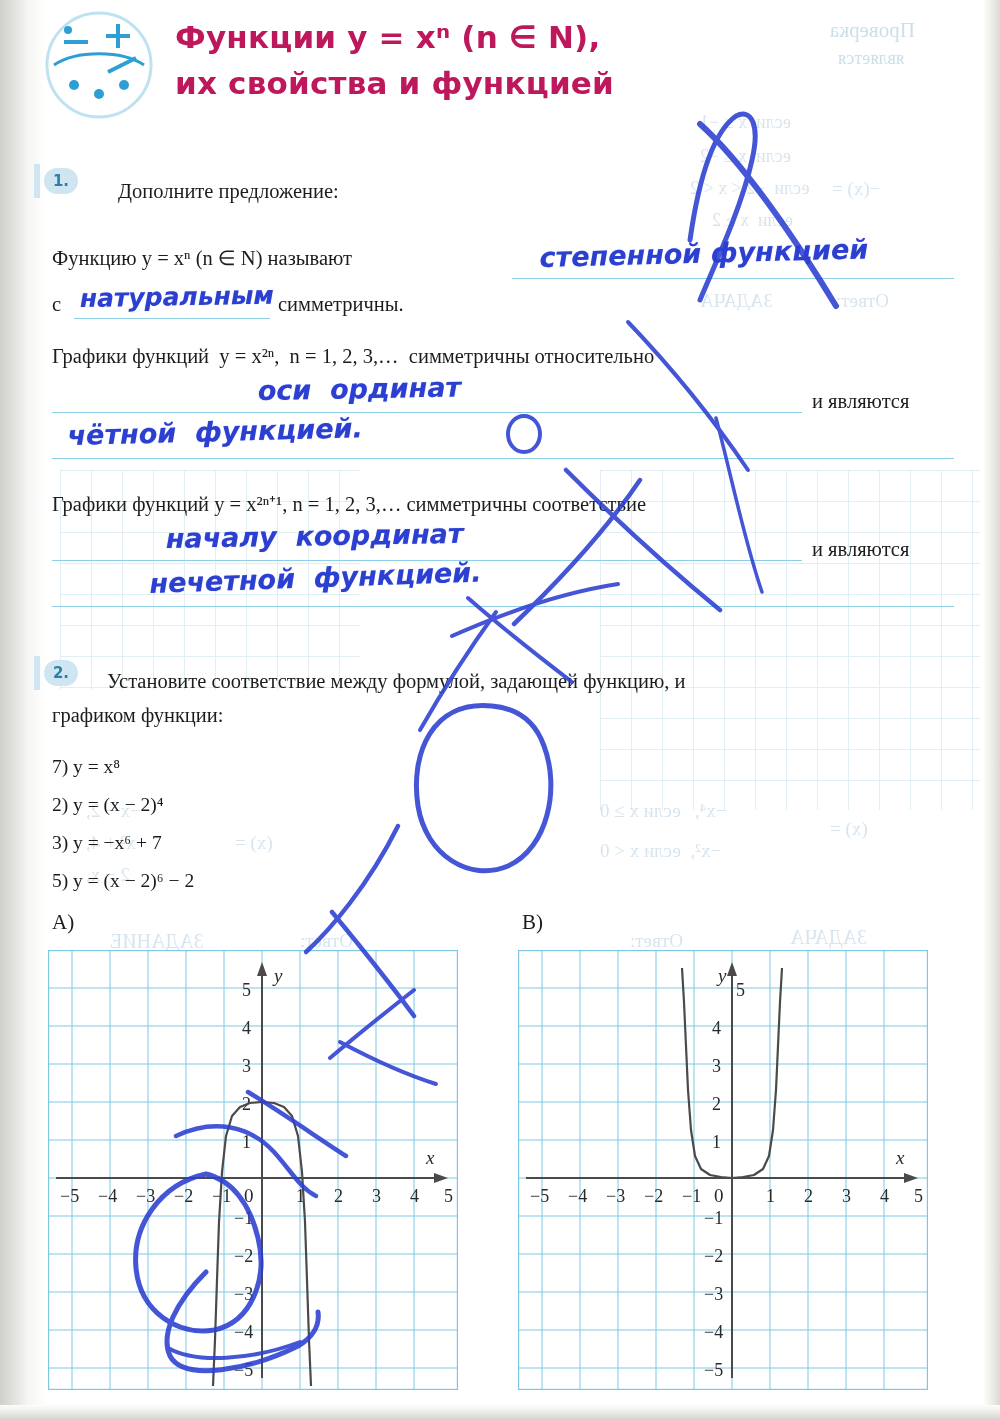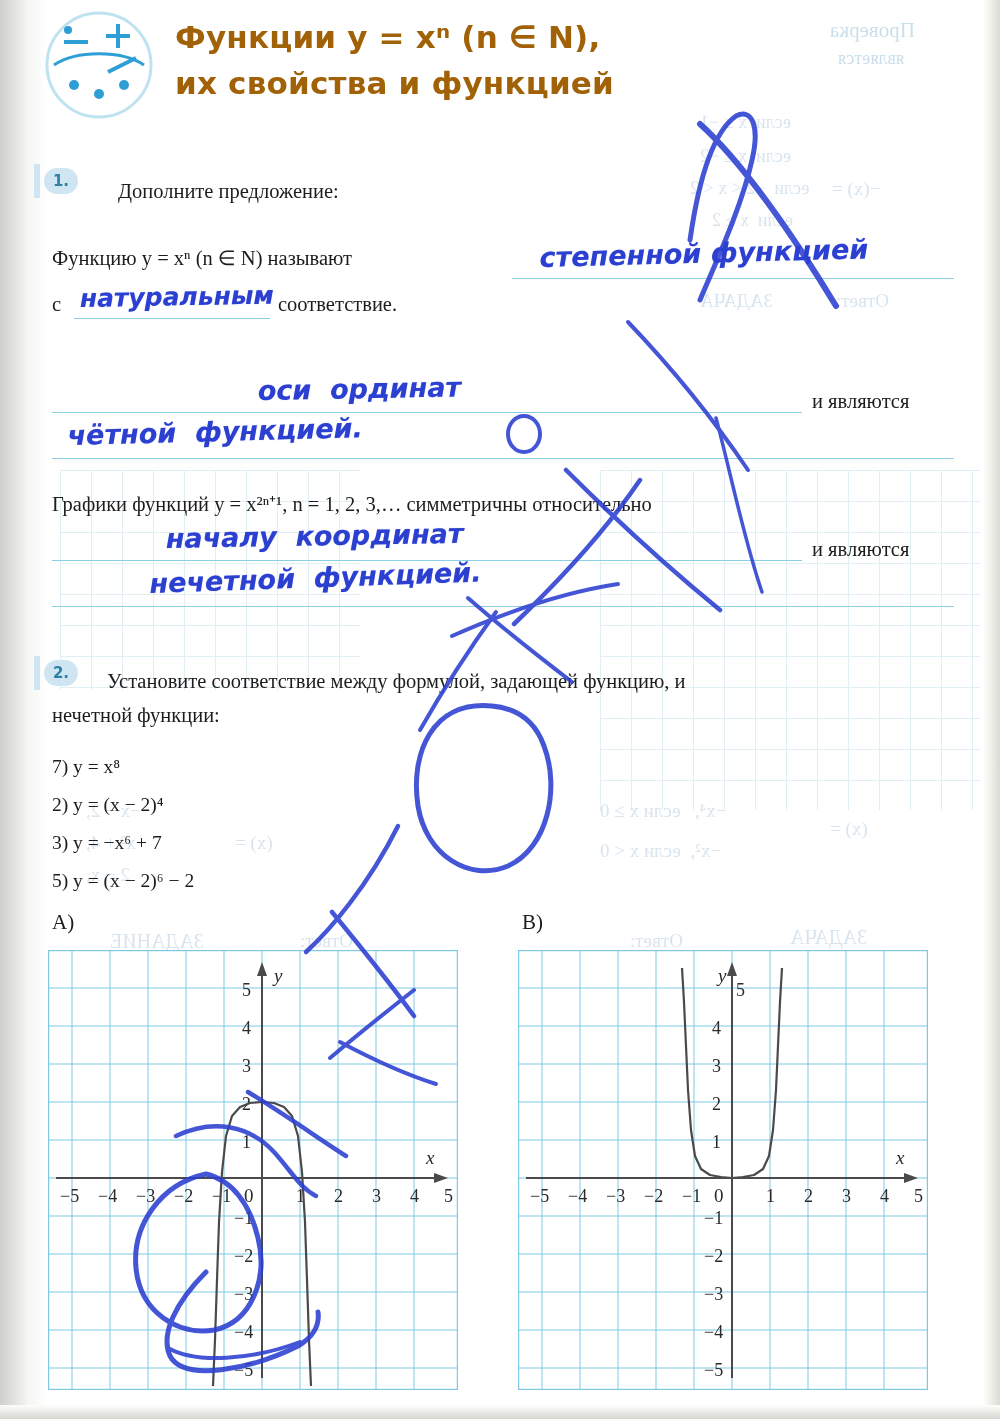--- a/index.html
+++ b/index.html
@@ -69,21 +69,21 @@
     left: 44px;
     top: 10px;
     width: 110px;
     height: 110px;
   }
   .title {
     position: absolute;
     left: 175px;
     top: 14px;
     width: 640px;
-    color: #a16207;
+    color: #be185d;
     font-family: "DejaVu Sans", sans-serif;
     font-weight: bold;
     font-size: 31px;
     line-height: 46px;
     letter-spacing: .2px;
   }
 
   
   .tasknum {
     position: absolute;
@@ -206,38 +206,39 @@
   <div class="tasknum" style="left:44px; top:168px;">1.</div>
   <div class="txt" style="left:52px; top:243px;">Функцию y = xⁿ (n ∈ N) называют</div>
 
   <div class="txt" style="left:118px; top:176px;">Дополните предложение:</div>
   <div class="rule" style="left:512px; top:278px; width:442px;"></div>
   <div class="hand" style="left:540px; top:242px; transform:rotate(-1.5deg);">степенной функцией</div>
 
   <div class="txt" style="left:52px; top:289px;">с</div>
   <div class="rule" style="left:74px; top:318px; width:196px;"></div>
   <div class="hand" style="left:80px; top:284px; font-size:25px; transform:rotate(-1deg);">натуральным</div>
-  <div class="txt" style="left:278px; top:289px;">соответствие.</div>
-
+  <div class="txt" style="left:278px; top:289px;">симметричны.</div>
+
+  <div class="txt" style="left:52px; top:341px;">Графики функций  y = x²ⁿ,  n = 1, 2, 3,…  симметричны относительно</div>
   <div class="rule" style="left:52px; top:412px; width:750px;"></div>
   <div class="hand" style="left:258px; top:375px; transform:rotate(-1deg);">оси  ординат</div>
   <div class="txt" style="left:812px; top:386px;">и являются</div>
   <div class="rule" style="left:52px; top:458px; width:902px;"></div>
   <div class="hand" style="left:68px; top:420px; transform:rotate(-1.5deg);">чётной  функцией.</div>
 
-  <div class="txt" style="left:52px; top:489px;">Графики функций y = x²ⁿ⁺¹, n = 1, 2, 3,… симметричны относительно</div>
+  <div class="txt" style="left:52px; top:489px;">Графики функций y = x²ⁿ⁺¹, n = 1, 2, 3,… симметричны соответствие</div>
   <div class="rule" style="left:52px; top:560px; width:750px;"></div>
   <div class="hand" style="left:166px; top:523px; transform:rotate(-1deg);">началу  координат</div>
   <div class="txt" style="left:812px; top:534px;">и являются</div>
   <div class="rule" style="left:52px; top:606px; width:902px;"></div>
   <div class="hand" style="left:150px; top:568px; transform:rotate(-2deg);">нечетной  функцией.</div>
 
   <div class="tasknum" style="left:44px; top:660px;">2.</div>
   <div class="txt" style="left:107px; top:666px;">Установите соответствие между формулой, задающей функцию, и</div>
-  <div class="txt" style="left:52px; top:700px;">нечетной функции:</div>
+  <div class="txt" style="left:52px; top:700px;">графиком функции:</div>
 
   <div class="txt small" style="left:52px; top:752px;">7) y = x⁸</div>
   <div class="txt small" style="left:52px; top:790px;">2) y = (x − 2)⁴</div>
   <div class="txt small" style="left:52px; top:828px;">3) y = −x⁶ + 7</div>
   <div class="txt small" style="left:52px; top:866px;">5) y = (x − 2)⁶ − 2</div>
 
   <div class="graphlabel" style="left:52px; top:910px;">А)</div>
   <div class="graphlabel" style="left:522px; top:910px;">В)</div>
 
   <svg class="graphbox" style="left:48px; top:950px;" width="410" height="440" viewBox="0 0 410 440">

